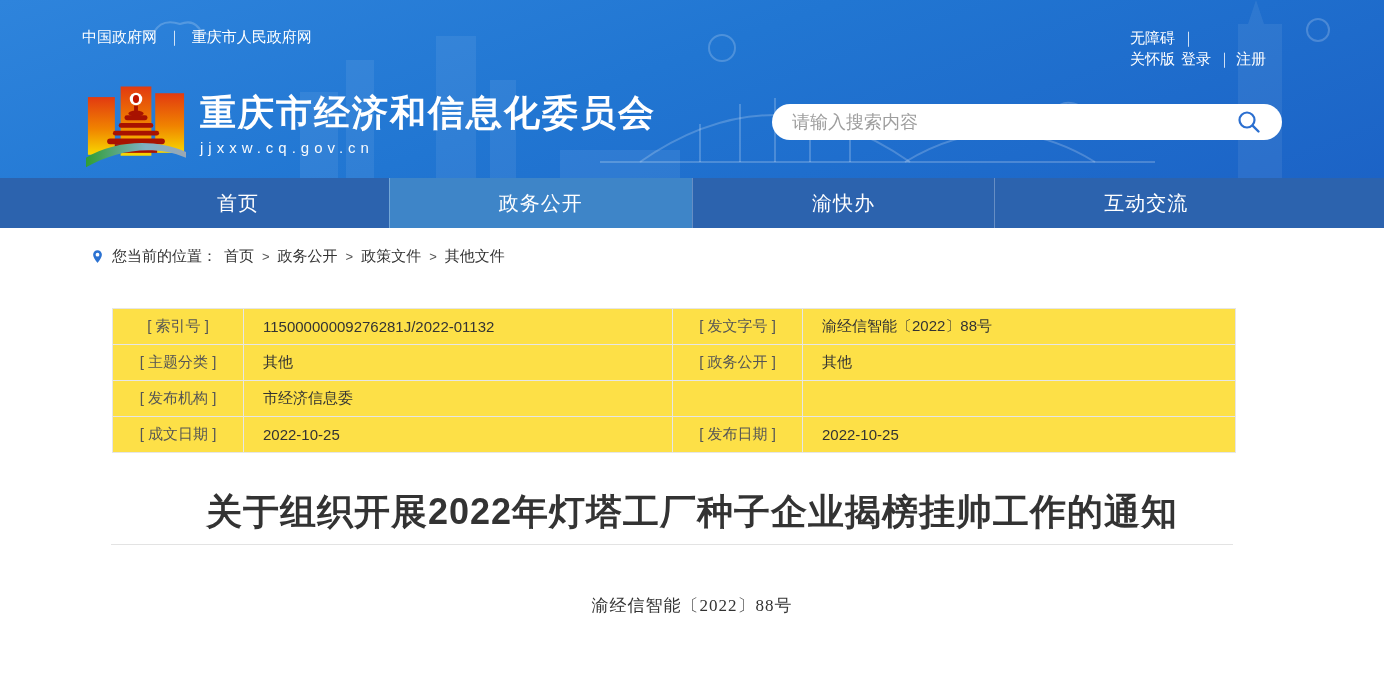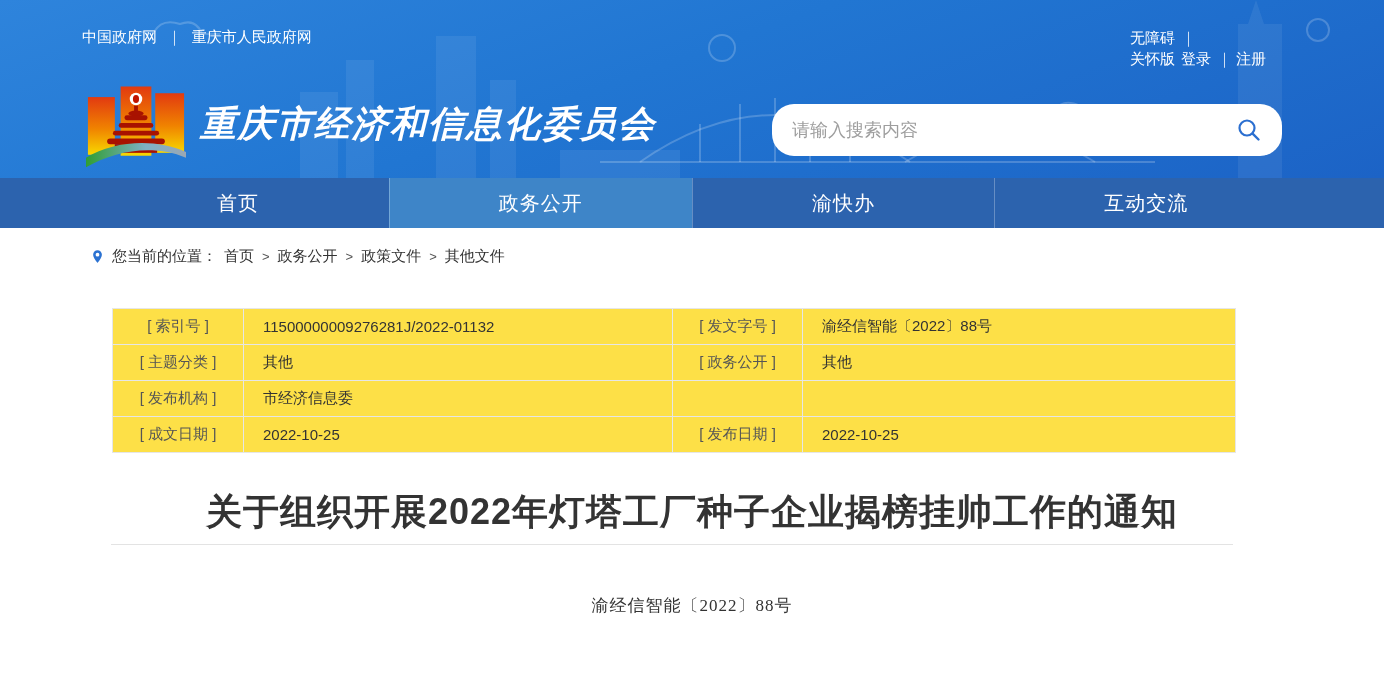--- a/index.html
+++ b/index.html
@@ -25,26 +25,26 @@
   }
   .topbar-right {
     position: absolute; right: 20px; top: 23px; width: 152px;
     color: #fff; font-size: 15px; line-height: 21px; text-align: left;
   }
   .topbar-right .row a { margin-right: 6px; }
   .tb-sep { opacity: .85; }
 
   .header-row { position: absolute; left: 4px; top: 76px; display: flex; align-items: center; gap: 14px; }
   .site-text { color: #fff; }
-  .site-name { font-size: 36px; font-weight: 700; letter-spacing: 2px; line-height: 42px; font-style: italic; }
+  .site-name { font-size: 36px; font-weight: 700; letter-spacing: 2px; line-height: 42px; }
   .site-url { font-size: 15px; letter-spacing: 5px; margin-top: 5px; opacity: .96; }
 
   .search {
     position: absolute; right: 20px; top: 100px;
-    width: 510px; height: 52px; background: #fff; border-radius: 22px;
+    width: 510px; height: 36px; background: #fff; border-radius: 22px;
     display: flex; align-items: center; padding: 0 20px;
   }
   .search input {
     flex: 1; border: none; outline: none; font-size: 18px; color: #333;
     font-family: inherit; background: transparent;
   }
   .search input::placeholder { color: #9e9e9e; }
   .search-btn { background: none; border: none; cursor: pointer; display: flex; align-items: center; }
 
   
@@ -159,20 +159,21 @@
             <rect x="34" y="44" width="36" height="5" rx="2.5"></rect>
             <rect x="28" y="52" width="48" height="5" rx="2.5"></rect>
             <rect x="22" y="60" width="60" height="6" rx="3"></rect>
             <rect x="30" y="66" width="44" height="9"></rect>
           </g>
           <path d="M0,80 C30,62 72,60 104,74 L104,80 C70,66 32,72 0,90 Z" fill="url(#lgSwoosh)"></path>
         </svg>
       </a>
       <div class="site-text">
         <div class="site-name">重庆市经济和信息化委员会</div>
+        <div class="site-url">jjxxw.cq.gov.cn</div>
       </div>
     </div>
 
     <div class="search">
       <input type="text" placeholder="请输入搜索内容" style="">
       <button class="search-btn">
         <svg viewBox="0 0 26 26" width="26" height="26">
           <circle cx="11" cy="11" r="7.5" fill="none" stroke="#2b6fd0" stroke-width="2.2"></circle>
           <line x1="16.6" y1="16.6" x2="22.5" y2="22.5" stroke="#2b6fd0" stroke-width="2.4" stroke-linecap="round"></line>
         </svg>

